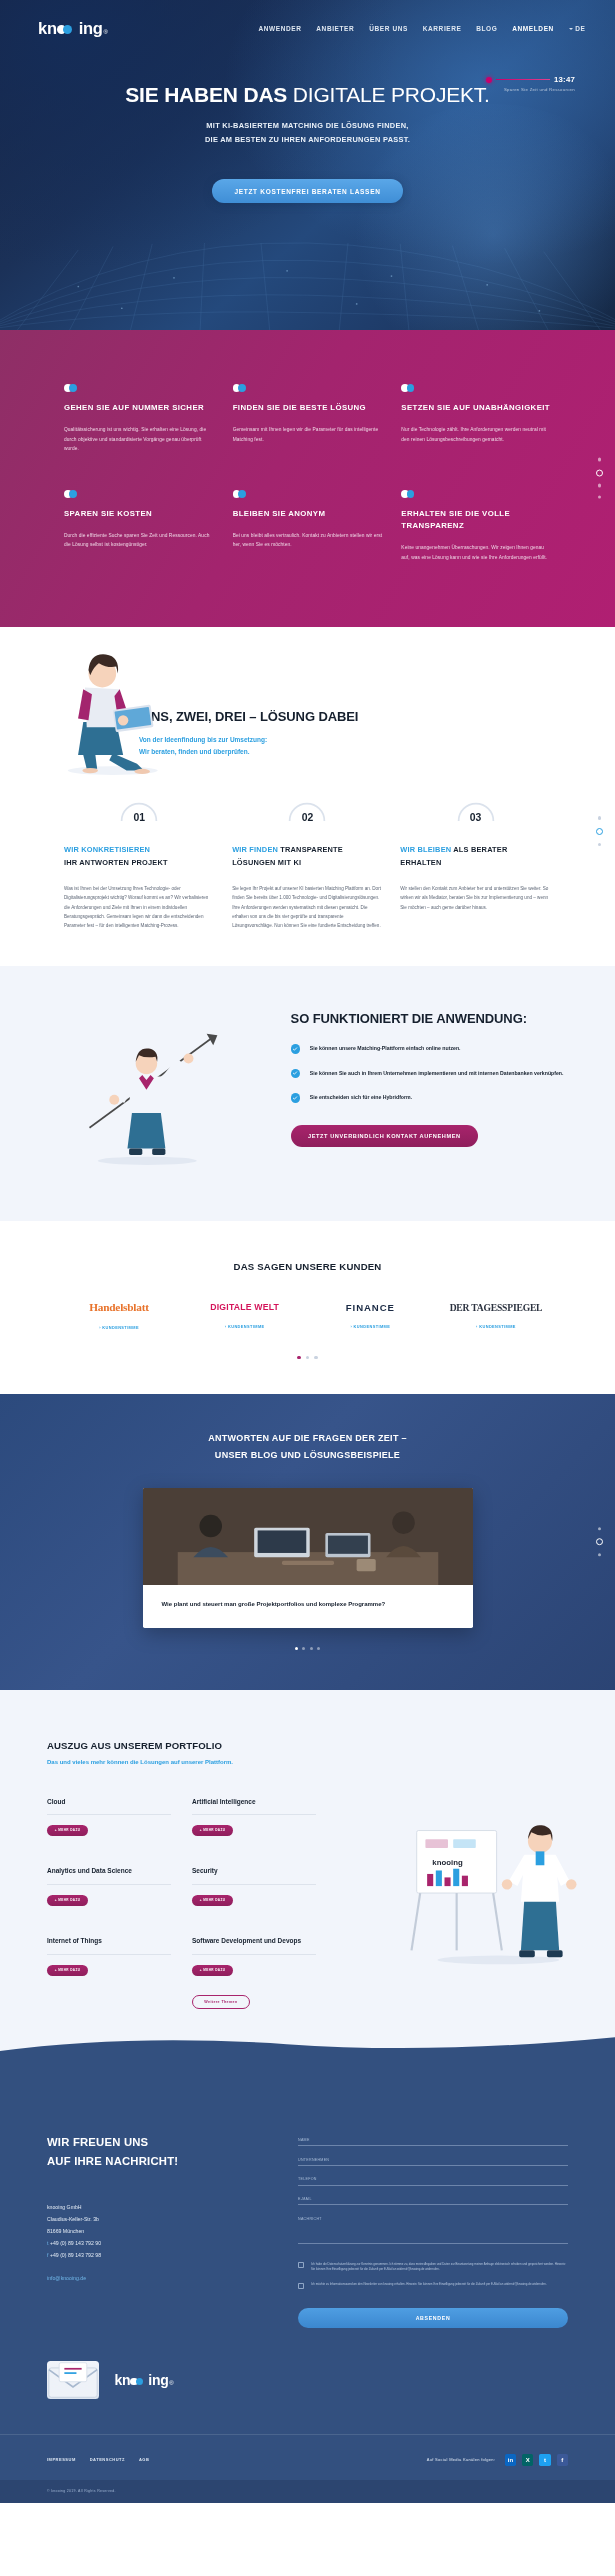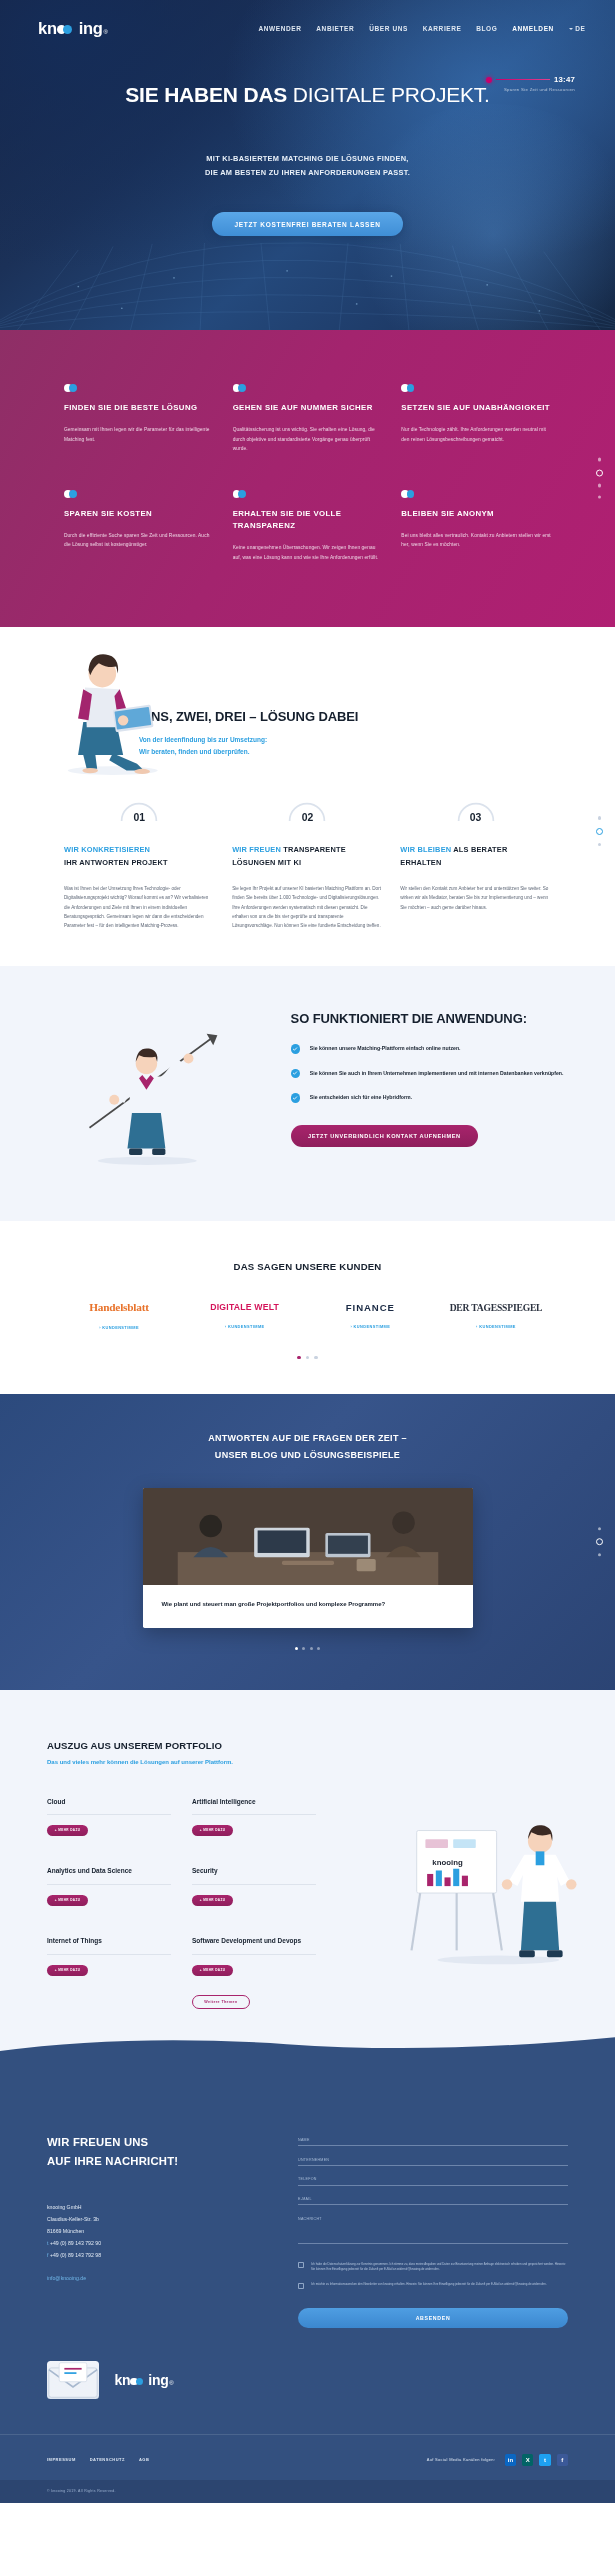--- a/index.html
+++ b/index.html
@@ -78,21 +78,21 @@
   .timer-bar { width:54px;height:1.3px;background:linear-gradient(90deg,#c8006b,#e2408f); }
   .timer-val { font-size:7.8px;font-weight:bold;color:#fff;letter-spacing:0.2px; }
   .timer-cap { font-size:4.3px;color:#b9c8dc;margin-top:2.6px;letter-spacing:0.3px; }
 
   .hero-body { position:relative; z-index:5; text-align:center; padding-top:45px; }
   .hero-h1 {
     font-size:21px; letter-spacing:-0.2px; color:#ffffff; font-weight:400;
   }
   .hero-h1 b { font-weight:bold; }
   .hero-sub {
-    margin-top:45px; font-size:7.4px; font-weight:bold; color:#eaf1f9;
+    margin-top:12px; font-size:7.4px; font-weight:bold; color:#eaf1f9;
     line-height:1.95; letter-spacing:0.3px;
   }
   .hero-cta {
     display:inline-block; margin-top:31px;
     background:linear-gradient(180deg,#5aa7e8,#3f8ed6);
     color:#fff; font-size:6.5px; font-weight:bold; letter-spacing:0.7px;
     padding:8.7px 22.6px; border-radius:17.4px; border:none; cursor:pointer;
     box-shadow:0 1.7px 8.7px rgba(20,50,90,.45);
   }
 
@@ -365,31 +365,31 @@
 </section>
 
 <section class="benefits">
   <div class="benefits-grid">
 
     <div class="bcard">
       <div class="bcard-icon">
           <i class="a"></i>
           <i class="b"></i>
         </div>
-      <h3>FINDEN SIE DIE BESTE LÖSUNG</h3>
-      <p>Gemeinsam mit Ihnen legen wir die Parameter für das intelligente Matching fest.</p>
+      <h3>GEHEN SIE AUF NUMMER SICHER</h3>
+      <p>Qualitätssicherung ist uns wichtig. Sie erhalten eine Lösung, die durch objektive und standardisierte Vorgänge genau überprüft wurde.</p>
     </div>
 
     <div class="bcard">
       <div class="bcard-icon">
           <i class="a"></i>
           <i class="b"></i>
         </div>
-      <h3>GEHEN SIE AUF NUMMER SICHER</h3>
-      <p>Qualitätssicherung ist uns wichtig. Sie erhalten eine Lösung, die durch objektive und standardisierte Vorgänge genau überprüft wurde.</p>
+      <h3>FINDEN SIE DIE BESTE LÖSUNG</h3>
+      <p>Gemeinsam mit Ihnen legen wir die Parameter für das intelligente Matching fest.</p>
     </div>
 
     <div class="bcard">
       <div class="bcard-icon">
           <i class="a"></i>
           <i class="b"></i>
         </div>
       <h3>SETZEN SIE AUF UNABHÄNGIGKEIT</h3>
       <p>Nur die Technologie zählt. Ihre Anforderungen werden neutral mit den reinen Lösungsbeschreibungen gematcht.</p>
     </div>
@@ -401,31 +401,31 @@
         </div>
       <h3>SPAREN SIE KOSTEN</h3>
       <p>Durch die effiziente Suche sparen Sie Zeit und Ressourcen. Auch die Lösung selbst ist kostengünstiger.</p>
     </div>
 
     <div class="bcard">
       <div class="bcard-icon">
           <i class="a"></i>
           <i class="b"></i>
         </div>
-      <h3>ERHALTEN SIE DIE VOLLE TRANSPARENZ</h3>
-      <p>Keine unangenehmen Überraschungen. Wir zeigen Ihnen genau auf, was eine Lösung kann und wie sie Ihre Anforderungen erfüllt.</p>
+      <h3>BLEIBEN SIE ANONYM</h3>
+      <p>Bei uns bleibt alles vertraulich. Kontakt zu Anbietern stellen wir erst her, wenn Sie es möchten.</p>
     </div>
 
     <div class="bcard">
       <div class="bcard-icon">
           <i class="a"></i>
           <i class="b"></i>
         </div>
-      <h3>BLEIBEN SIE ANONYM</h3>
-      <p>Bei uns bleibt alles vertraulich. Kontakt zu Anbietern stellen wir erst her, wenn Sie es möchten.</p>
+      <h3>ERHALTEN SIE DIE VOLLE TRANSPARENZ</h3>
+      <p>Keine unangenehmen Überraschungen. Wir zeigen Ihnen genau auf, was eine Lösung kann und wie sie Ihre Anforderungen erfüllt.</p>
     </div>
   </div>
 
   <div class="side-dots">
     <span></span>
     <span class="on"></span>
     <span></span>
     <span></span>
   </div>
 </section>
@@ -475,21 +475,21 @@
       <p>Was ist Ihnen bei der Umsetzung Ihres Technologie- oder Digitalisierungsprojekt wichtig? Worauf kommt es an? Wir verbalisieren die Anforderungen und Ziele mit Ihnen in einem individuellen Beratungsgespräch. Gemeinsam legen wir dann die entscheidenden Parameter fest – für den intelligenten Matching-Prozess.</p>
     </div>
 
     <div class="step">
       <div class="step-num-wrap">
         <svg class="step-arc" width="40" height="21" viewBox="0 0 46 24">
             <path d="M3 24 A20 20 0 0 1 43 24" fill="none" stroke="#dbe2ec" stroke-width="2"></path>
           </svg>
         <div class="step-num">02</div>
       </div>
-      <h4><span class="hl">WIR FREUEN</span> <span>TRANSPARENTE LÖSUNGEN MIT KI</span></h4>
+      <h4><span class="hl">WIR FINDEN</span> <span>TRANSPARENTE LÖSUNGEN MIT KI</span></h4>
       <p>Sie legen Ihr Projekt auf unserer KI basierten Matching Plattform an. Dort finden Sie bereits über 1.000 Technologie- und Digitalisierungslösungen. Ihre Anforderungen werden systematisch mit diesen gematcht. Die erhalten von uns die bis vier geprüfte und transparente Lösungsvorschläge. Nun können Sie eine fundierte Entscheidung treffen.</p>
     </div>
 
     <div class="step">
       <div class="step-num-wrap">
         <svg class="step-arc" width="40" height="21" viewBox="0 0 46 24">
             <path d="M3 24 A20 20 0 0 1 43 24" fill="none" stroke="#dbe2ec" stroke-width="2"></path>
           </svg>
         <div class="step-num">03</div>
       </div>

